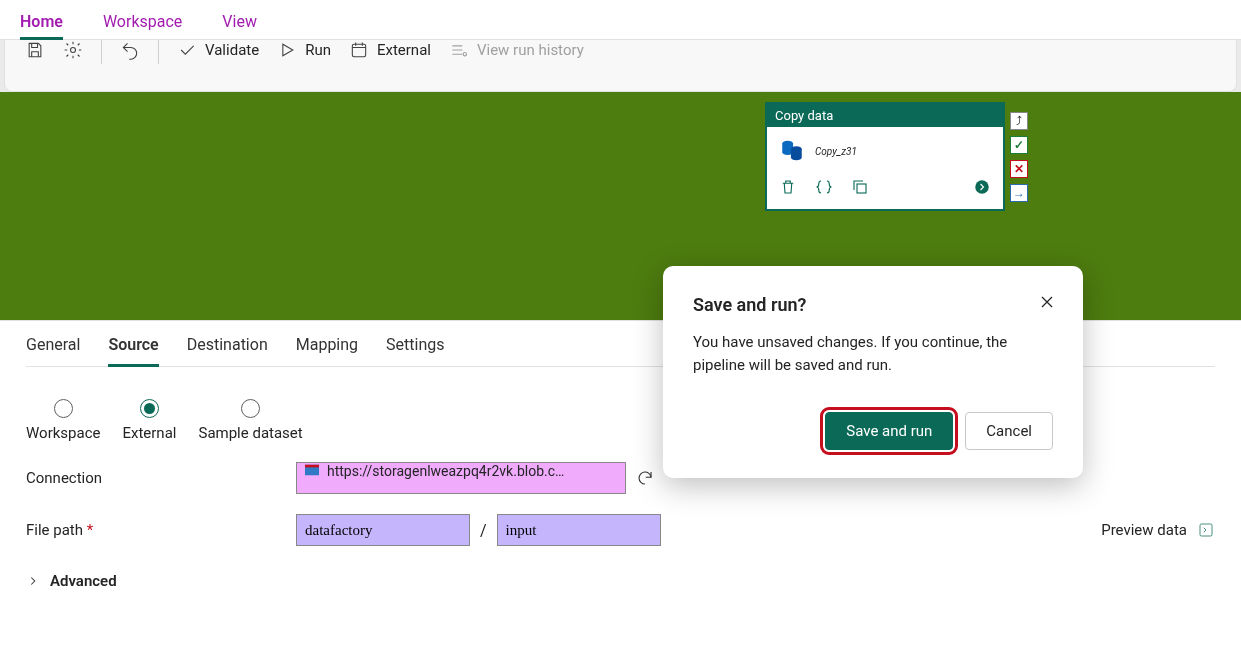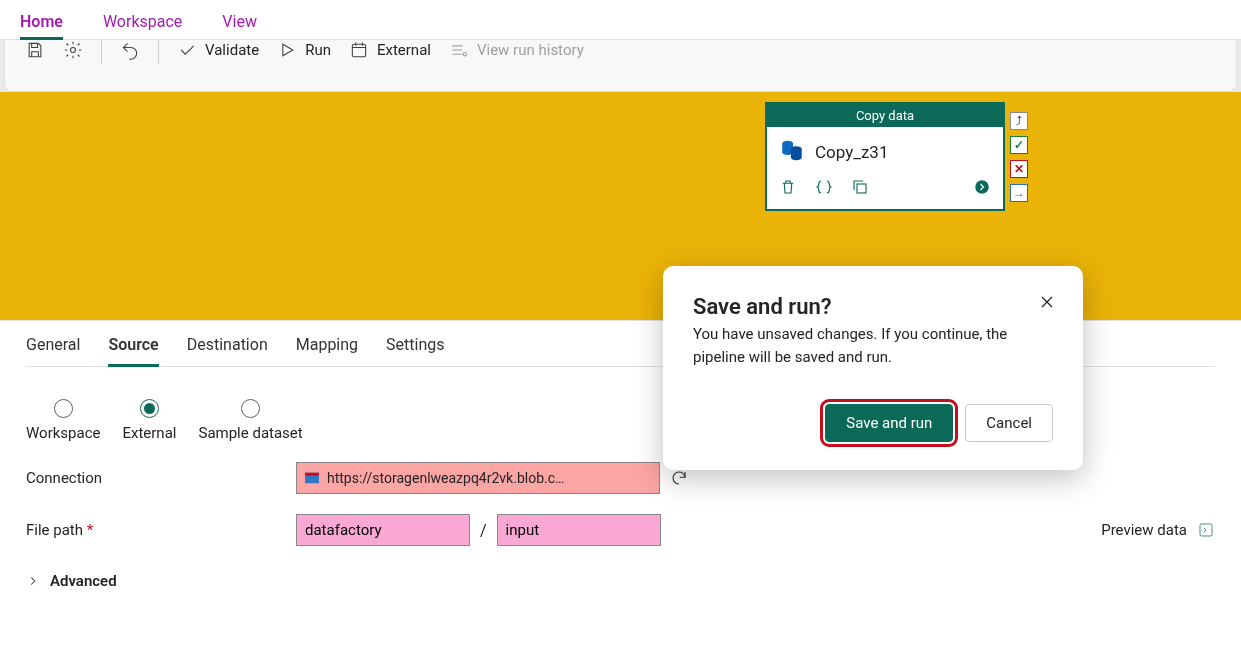--- a/index.html
+++ b/index.html
@@ -14,27 +14,27 @@
   
   .toolbar { height: 52px; background: #f8f8f8; border: 1px solid #e1e1e1; border-top: none; border-radius: 0 0 8px 8px; display: flex; align-items: flex-start; padding: 0 20px; gap: 18px; margin: 0 4px; }
   .toolbar .sep { width: 1px; height: 24px; background: #d0d0d0; }
   .tool-btn { display: flex; align-items: center; gap: 8px; font-size: 15px; color: #242424; cursor: pointer; background: none; border: none; }
   .tool-btn.disabled { color: #a0a0a0; cursor: default; }
   .ticon { display: inline-flex; align-items: center; justify-content: center; width: 20px; height: 20px; }
   .ticon svg { width: 20px; height: 20px; stroke: #424242; fill: none; stroke-width: 1.3; }
   .tool-btn.disabled .ticon svg { stroke: #a0a0a0; }
 
   
-  .canvas { position: relative; height: 228px; background: #eab308; text-align: center; }
+  .canvas { position: relative; height: 228px; background: #4d7c0f; }
 
   .activity-card { position: absolute; left: 765px; top: 10px; width: 240px; border: 2px solid #0b6a57; background: #fff; }
   .activity-header { background: #0b6a57; color: #fff; font-size: 13px; padding: 4px 8px; }
   .activity-body { display: flex; align-items: center; gap: 10px; padding: 10px 12px 6px; }
   .activity-body .db-icon svg { width: 26px; height: 26px; }
-  .activity-name { font-size: 17px; }
+  .activity-name { font-size: 10px; font-style: italic; }
   .activity-footer { display: flex; align-items: center; gap: 18px; padding: 6px 12px 10px; }
   .activity-footer .spacer { flex: 1; }
   .activity-footer svg { width: 18px; height: 18px; stroke: #0b6a57; fill: none; stroke-width: 1.5; cursor:pointer; }
 
   .side-icons { position: absolute; left: 1010px; top: 20px; display: flex; flex-direction: column; gap: 6px; }
   .side-icons .sq { width: 18px; height: 18px; border: 1px solid #888; background: #fff; display:flex; align-items:center; justify-content:center; font-size:12px; }
   .side-icons .sq.green { border-color:#1a7f37; color:#1a7f37; font-weight:bold;}
   .side-icons .sq.red   { border-color:#c50f1f; color:#c50f1f; font-weight:bold;}
   .side-icons .sq.blue  { border-color:#2b6cb0; color:#2b6cb0;}
 
@@ -48,39 +48,39 @@
   .form-row { display:flex; align-items:center; padding: 10px 0; }
   .form-row .lbl { width: 270px; font-size:15px; }
   .req { color:#c50f1f; }
 
   .radio-group { display:flex; gap:22px; align-items:center; }
   .radio { display:flex; align-items:center; gap:6px; cursor:pointer; font-size:15px;flex-direction:column;}
   .radio .circle { width:19px; height:19px; border:1.5px solid #606060; border-radius:50%; display:flex; align-items:center; justify-content:center; }
   .radio.checked .circle { border-color:#0b6a57; }
   .radio.checked .circle::after { content:""; width:11px; height:11px; border-radius:50%; background:#0b6a57; }
 
-  .conn-box { width:364px; height:32px; border:1px solid #888; background:#fca5a5; display:flex; align-items:center; padding:0 8px; gap:8px; font-size:14px; overflow:hidden; white-space:nowrap; }
+  .conn-box { width:330px; height:32px; border:1px solid #888; background:#f0abfc; display:flex; padding:0 8px; gap:8px; font-size:14px; overflow:hidden; white-space:nowrap; }
   .conn-box .mini-icon { width:14px; height:14px; }
   .refresh-icon { margin-left:8px; width:22px; height:22px; display:flex; align-items:center; justify-content:center; cursor:pointer;}
   .refresh-icon svg { width:18px; height:18px; stroke:#333; fill:none; stroke-width:1.5;}
 
-  .path-input { height:32px; border:1px solid #888; padding:0 8px; font-size:15px; background:#f9a8d4; }
+  .path-input { height:32px; border:1px solid #888; padding:0 8px; font-size:15px; background:#c4b5fd;font-family:Liberation Serif, serif; }
   .path-input.folder { width:174px; }
   .path-input.file { width:164px; }
   .slash { padding:0 10px; font-size:16px; }
 
   .preview { margin-left:auto; display:flex; align-items:center; gap:10px; font-size:15px; cursor:pointer;}
   .preview svg { width:18px; height:18px; stroke:#0b6a57; fill:none;}
 
   .advanced { display:flex; align-items:center; gap:10px; padding-top:16px; font-size:15px; font-weight:600; cursor:pointer;}
   .advanced svg { width:14px; height:14px; stroke:#333; fill:none; stroke-width:1.8;}
 
   
   .modal { position:absolute; left:663px; top:266px; width:420px; background:#fff; border-radius:10px; box-shadow:0 8px 30px rgba(0,0,0,.25); padding:28px 30px; }
-  .modal h2 { font-size:22px; font-weight:600; margin-bottom:4px; }
+  .modal h2 { font-size:18px; font-weight:600; margin-bottom:16px; }
   .modal .close { position:absolute; top:26px; right:26px; cursor:pointer; }
   .modal .close svg { width:20px; height:20px; stroke:#242424; stroke-width:1.5; fill:none;}
   .modal p { font-size:15px; line-height:1.5; color:#242424; margin-bottom:36px; }
   .modal .btns { display:flex; justify-content:flex-end; gap:12px; }
   .btn { height:38px; padding:8px 20px; font-size:15px; border-radius:4px; cursor:pointer; }
   .btn.primary { background:#0b6a57; color:#fff; border:1px solid #0b6a57; outline:3px solid #c50f1f; outline-offset:2px; }
   .btn.secondary { background:#fff; color:#242424; border:1px solid #c8c8c8; }
 </style>
 </head>
 <body>

